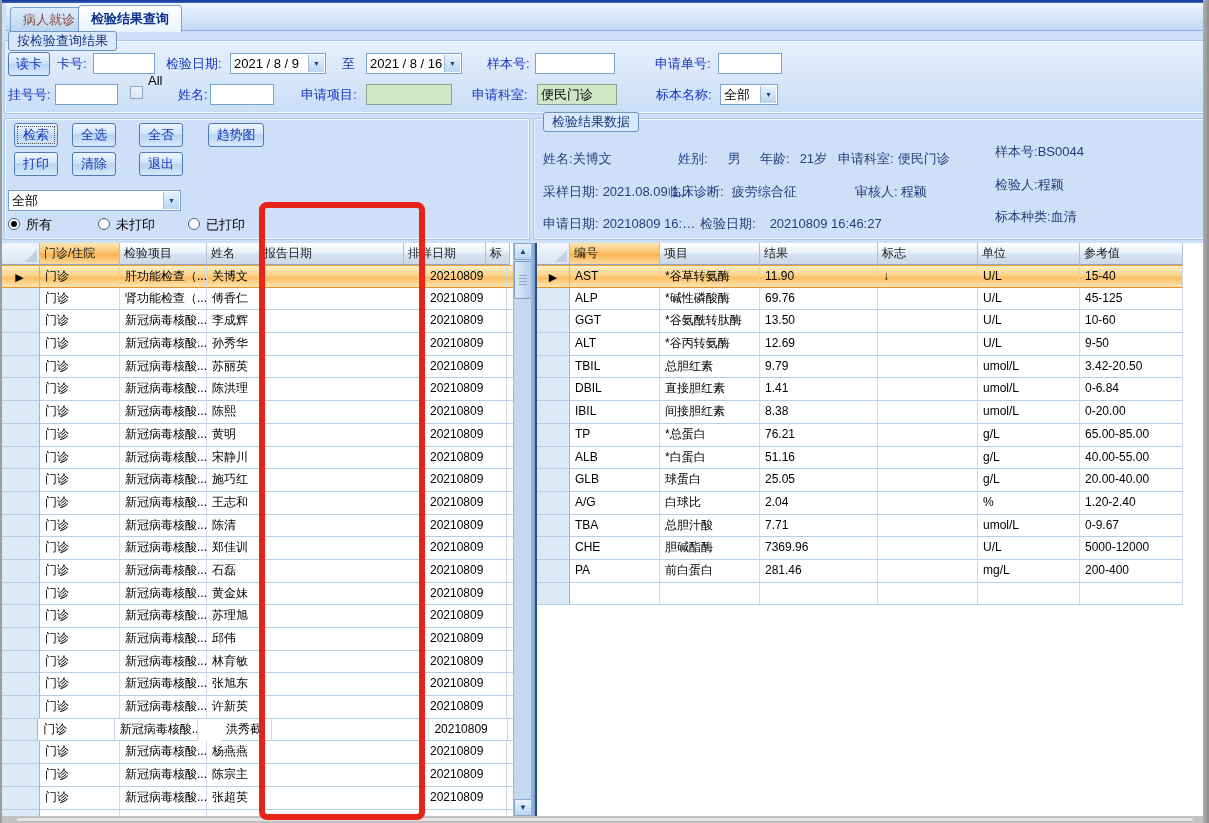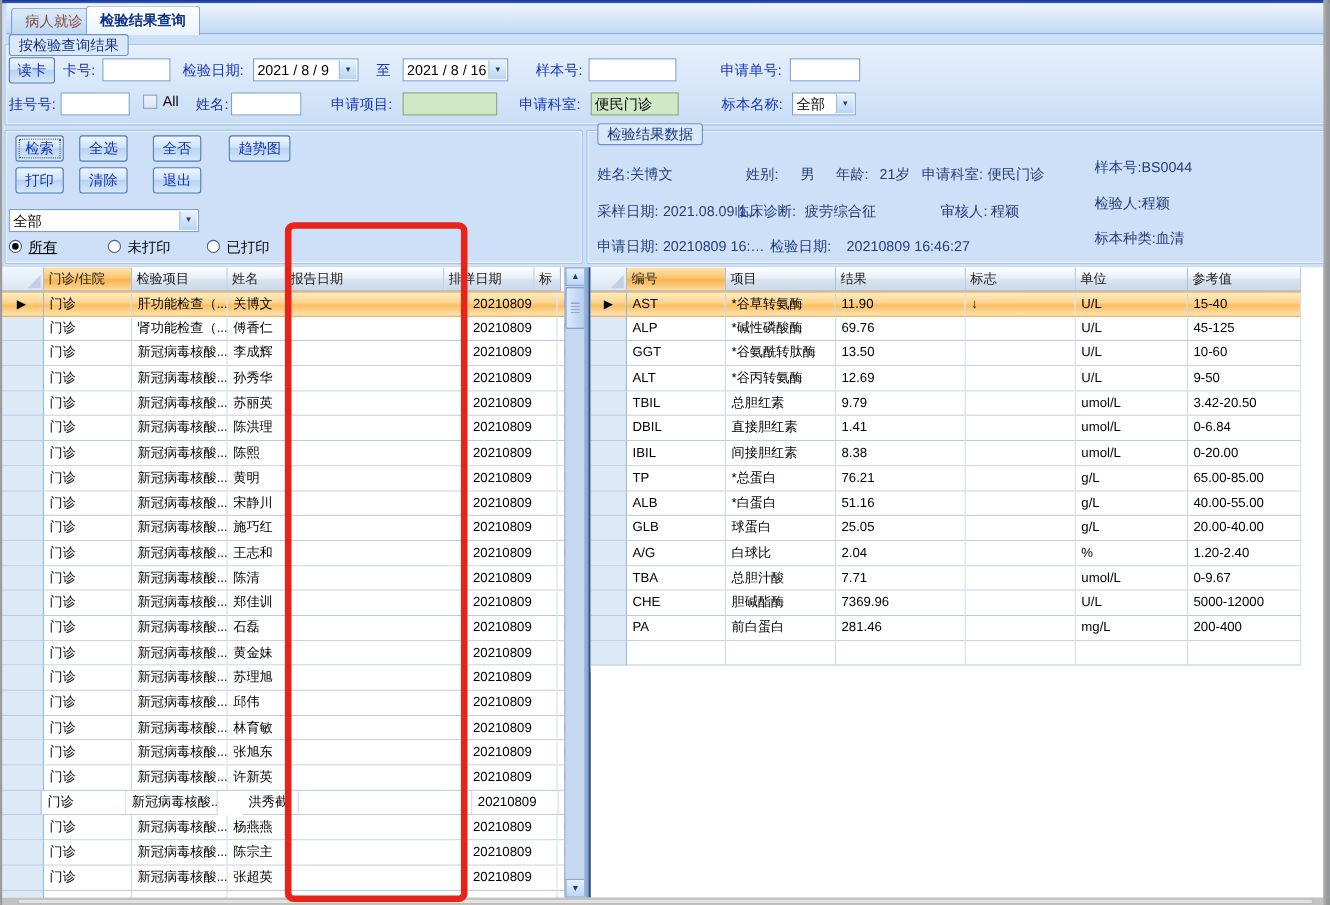--- a/index.html
+++ b/index.html
@@ -109,21 +109,21 @@
   <span class="drop"></span>
 </div>
 <div class="abs lbl" style="left:487px;top:55px;">样本号:</div>
 <div class="abs input" style="left:535px;top:53px;width:80px;"></div>
 <div class="abs lbl" style="left:655px;top:55px;">申请单号:</div>
 <div class="abs input" style="left:718px;top:53px;width:64px;"></div>
 
 <div class="abs lbl" style="left:8px;top:86px;">挂号号:</div>
 <div class="abs input" style="left:55px;top:84px;width:63px;"></div>
 <div class="abs checkbox" style="left:130px;top:86px;"></div>
-<div class="abs rlabel" style="left:148px;top:84px;">All</div>
+<div class="abs rlabel" style="left:148px;top:73px;">All</div>
 <div class="abs lbl" style="left:178px;top:86px;">姓名:</div>
 <div class="abs input" style="left:210px;top:84px;width:64px;"></div>
 <div class="abs lbl" style="left:301px;top:86px;">申请项目:</div>
 <div class="abs input green" style="left:366px;top:84px;width:86px;"></div>
 <div class="abs lbl" style="left:472px;top:86px;">申请科室:</div>
 <div class="abs input green" style="left:537px;top:84px;width:80px;">便民门诊</div>
 <div class="abs lbl" style="left:656px;top:86px;">标本名称:</div>
 <div class="abs combo" style="left:720px;top:84px;width:58px;">
   <span class="txt">全部</span>
   <span class="drop"></span>
@@ -136,21 +136,21 @@
 <div class="abs btn" style="left:208px;top:123px;width:56px;">趋势图</div>
 <div class="abs btn" style="left:14px;top:152px;width:44px;">打印</div>
 <div class="abs btn" style="left:72px;top:152px;width:44px;">清除</div>
 <div class="abs btn" style="left:139px;top:152px;width:44px;">退出</div>
 <div class="abs combo" style="left:8px;top:190px;width:173px;">
   <span class="txt">全部</span>
   <span class="drop"></span>
 </div>
 <div id="radio-row" class="abs" style="left:8px;top:216px;width:300px;height:18px;">
     <div class="radio on" style="position: absolute; left: 0px; top: 2px;"></div>
-    <div class="rlabel" style="position: absolute; left: 18px; top: 1px; text-decoration: underline;">所有</div>
+    <div class="rlabel" style="position: absolute; left: 18px; top: 1px;">所有</div>
     <div class="radio" style="position: absolute; left: 90px; top: 2px;"></div>
     <div class="rlabel" style="position: absolute; left: 108px; top: 1px;">未打印</div>
     <div class="radio" style="position: absolute; left: 180px; top: 2px;"></div>
     <div class="rlabel" style="position: absolute; left: 198px; top: 1px;">已打印</div>
   </div>
 
 <div class="abs groupbox" id="result-box"></div>
 <div class="abs group-label" id="result-label">检验结果数据</div>
 
 <div class="abs pfield" style="left:543px;top:150px;"><span>姓名:</span><span class="pv">关博文</span></div>

